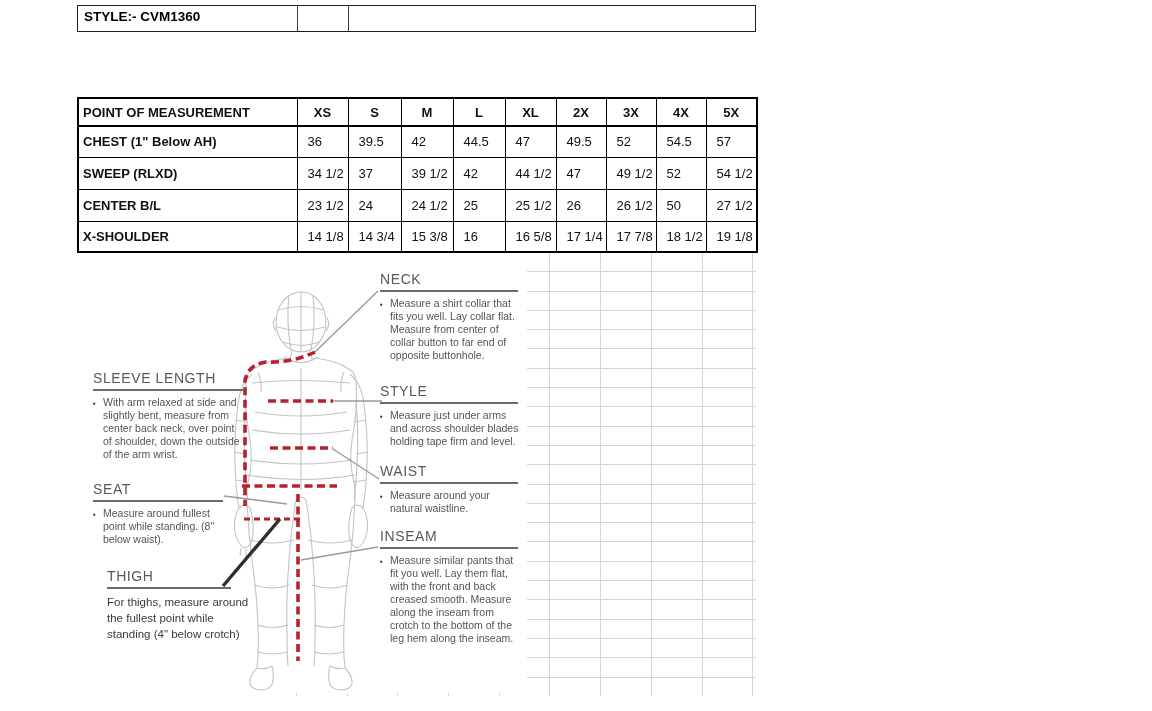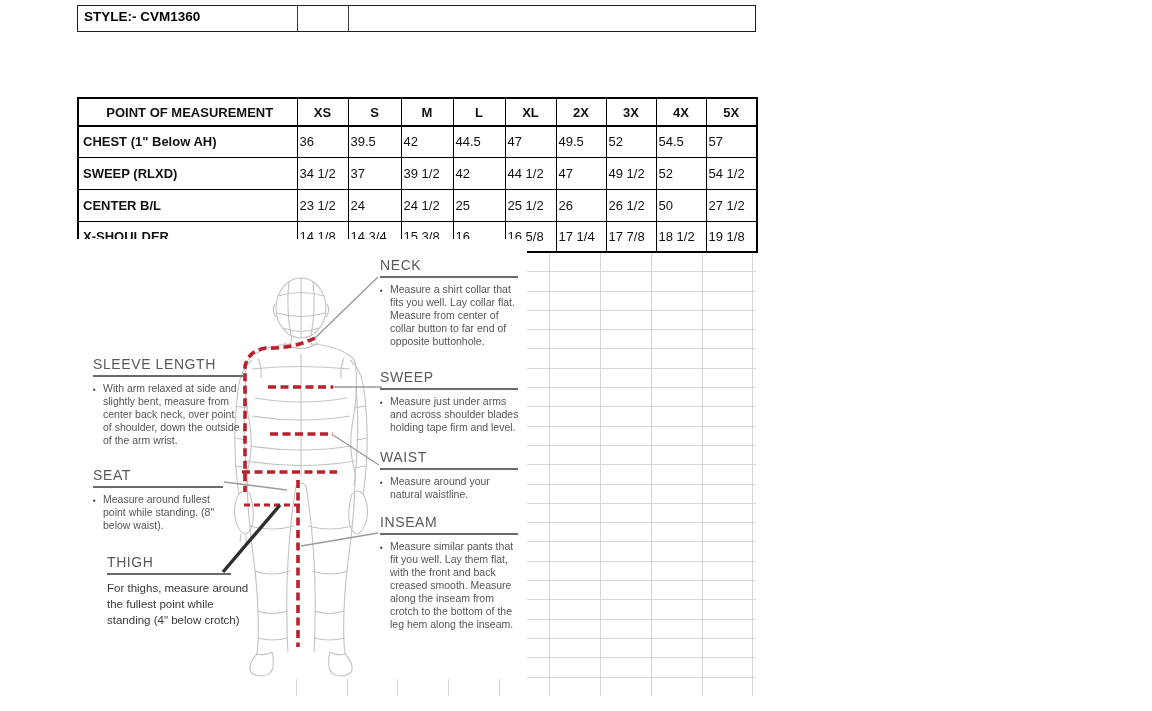--- a/index.html
+++ b/index.html
@@ -25,26 +25,26 @@
   .rows-mid .vlines { position:absolute; left:219px; top:0; right:0; bottom:0;
     background-image:repeating-linear-gradient(to right,#cccccc 0 1px,transparent 1px 51.1px); }
   .rows-mid .ref-txt { position:absolute; left:6px; top:28px; font-size:13.5px; font-weight:bold; color:#000; }
 
   
   table.size-table { position:absolute; left:77px; top:97px; width:679px;
     border-collapse:collapse; table-layout:fixed; background:#fff; border:2.5px solid #000; }
   table.size-table th, table.size-table td { border:1.5px solid #000; font-size:13px; color:#111;
     overflow:hidden; white-space:nowrap; }
   table.size-table th { font-weight:bold; text-align:center; height:28px; border-bottom:2.2px solid #000; }
-  table.size-table th.poml { text-align:center; padding-left:4px; }
-  table.size-table td { height:31px; font-weight:normal; text-align:left; padding-left:2px; }
+  table.size-table th.poml { text-align:left; padding-left:4px; }
+  table.size-table td { height:31px; font-weight:normal; text-align:left; padding-left:10px; }
   table.size-table td.rowlabel { font-weight:bold; padding-left:4px; }
 
   
-  .diagram { position:absolute; left:77px; top:239px; width:450px; height:440px; background:#fff; }
+  .diagram { position:absolute; left:77px; top:253px; width:450px; height:440px; background:#fff; }
   .diagram svg { position:absolute; left:0; top:0; width:450px; height:440px; }
 
   .guide { position:absolute; }
   .guide .g-title { font-size:14px; color:#595959; letter-spacing:0.6px; font-weight:400; }
   .guide .g-rule { height:0; border-bottom:2px solid #6b6b6b; margin-top:3px; }
   .guide p { margin-top:5px; font-size:10.5px; line-height:13px; color:#555; position:relative; }
   .guide .blt { position:absolute; left:-10px; top:1px; font-size:8px; color:#333; }
   .guide--thigh p { font-size:11.5px; line-height:16px; color:#3a3a3a; }
 </style>
 </head>
@@ -218,21 +218,21 @@
         <path d="M 223 586 L 280 519" stroke="#2e2e2e" stroke-width="3.4"></path>
       </g>
     </svg>
 
     <div class="guide" style="left:303px; top:18px; width:140px">
       <div class="g-title">NECK</div>
       <div class="g-rule" style="width:138px"></div>
       <p style="margin-left:10px"><span class="blt">▪</span><span>Measure a shirt collar that fits you well. Lay collar flat. Measure from center of collar button to far end of opposite buttonhole.</span></p>
     </div>
     <div class="guide" style="left:303px; top:130px; width:140px">
-      <div class="g-title">SWEEP</div>
+      <div class="g-title">STYLE</div>
       <div class="g-rule" style="width:138px"></div>
       <p style="margin-left:10px"><span class="blt">▪</span><span>Measure just under arms and across shoulder blades holding tape firm and level.</span></p>
     </div>
     <div class="guide" style="left:303px; top:210px; width:140px">
       <div class="g-title">WAIST</div>
       <div class="g-rule" style="width:138px"></div>
       <p style="margin-left:10px"><span class="blt">▪</span><span>Measure around your natural waistline.</span></p>
     </div>
     <div class="guide" style="left:303px; top:275px; width:142px">
       <div class="g-title">INSEAM</div>

